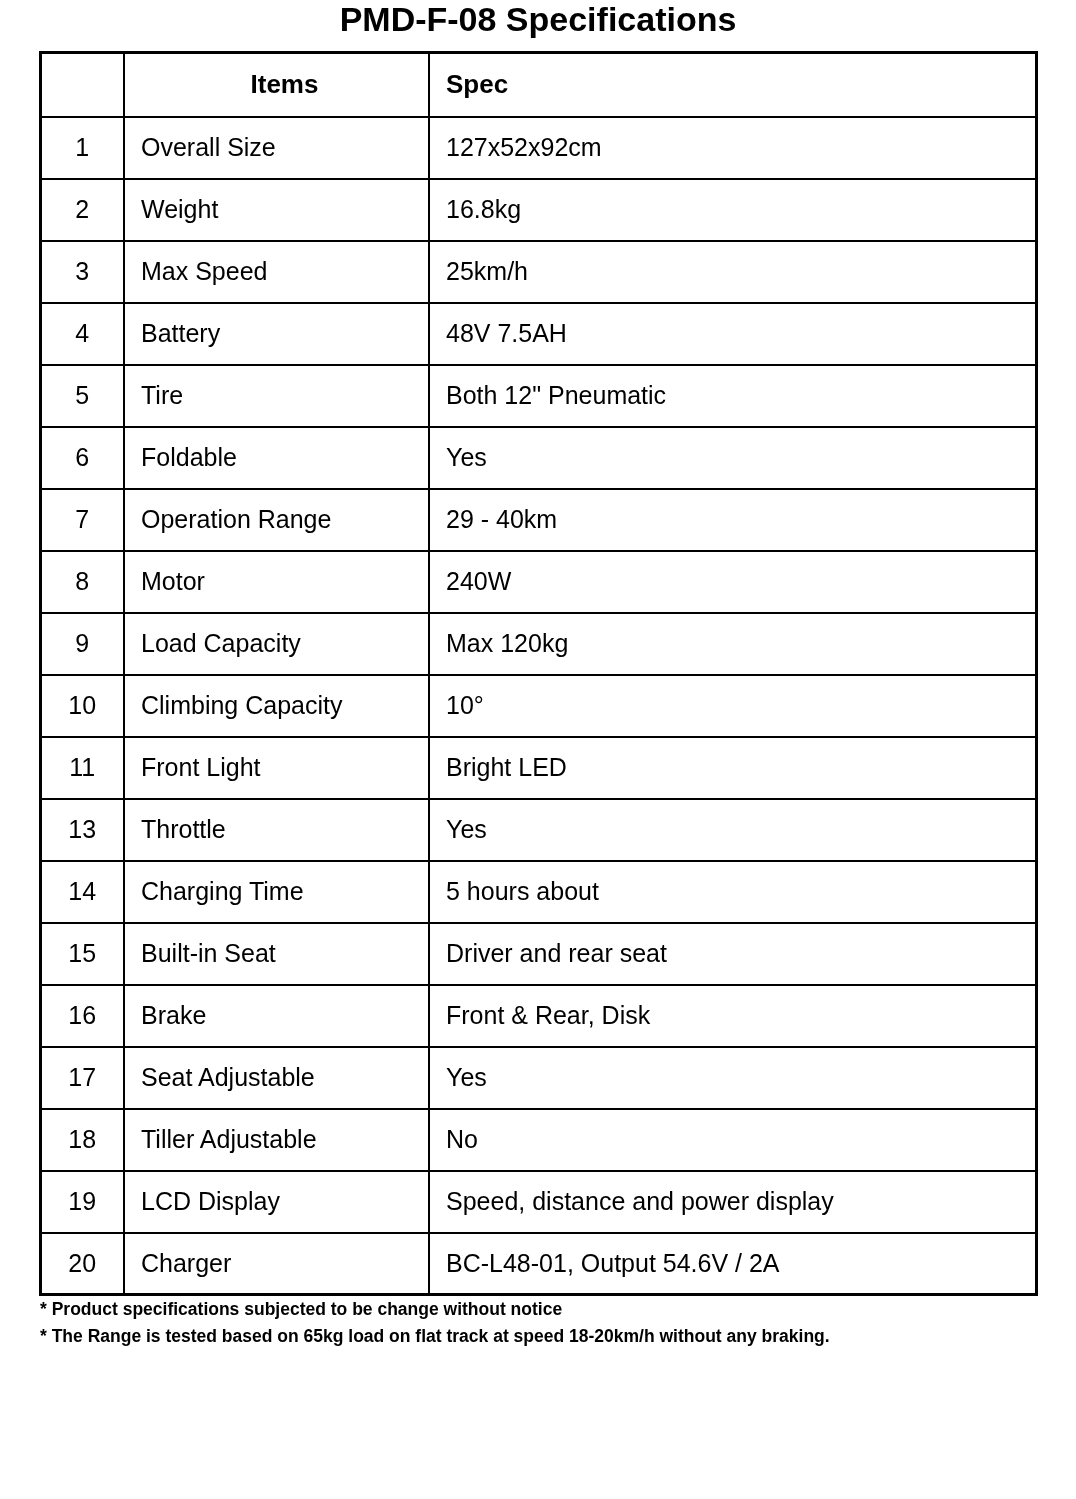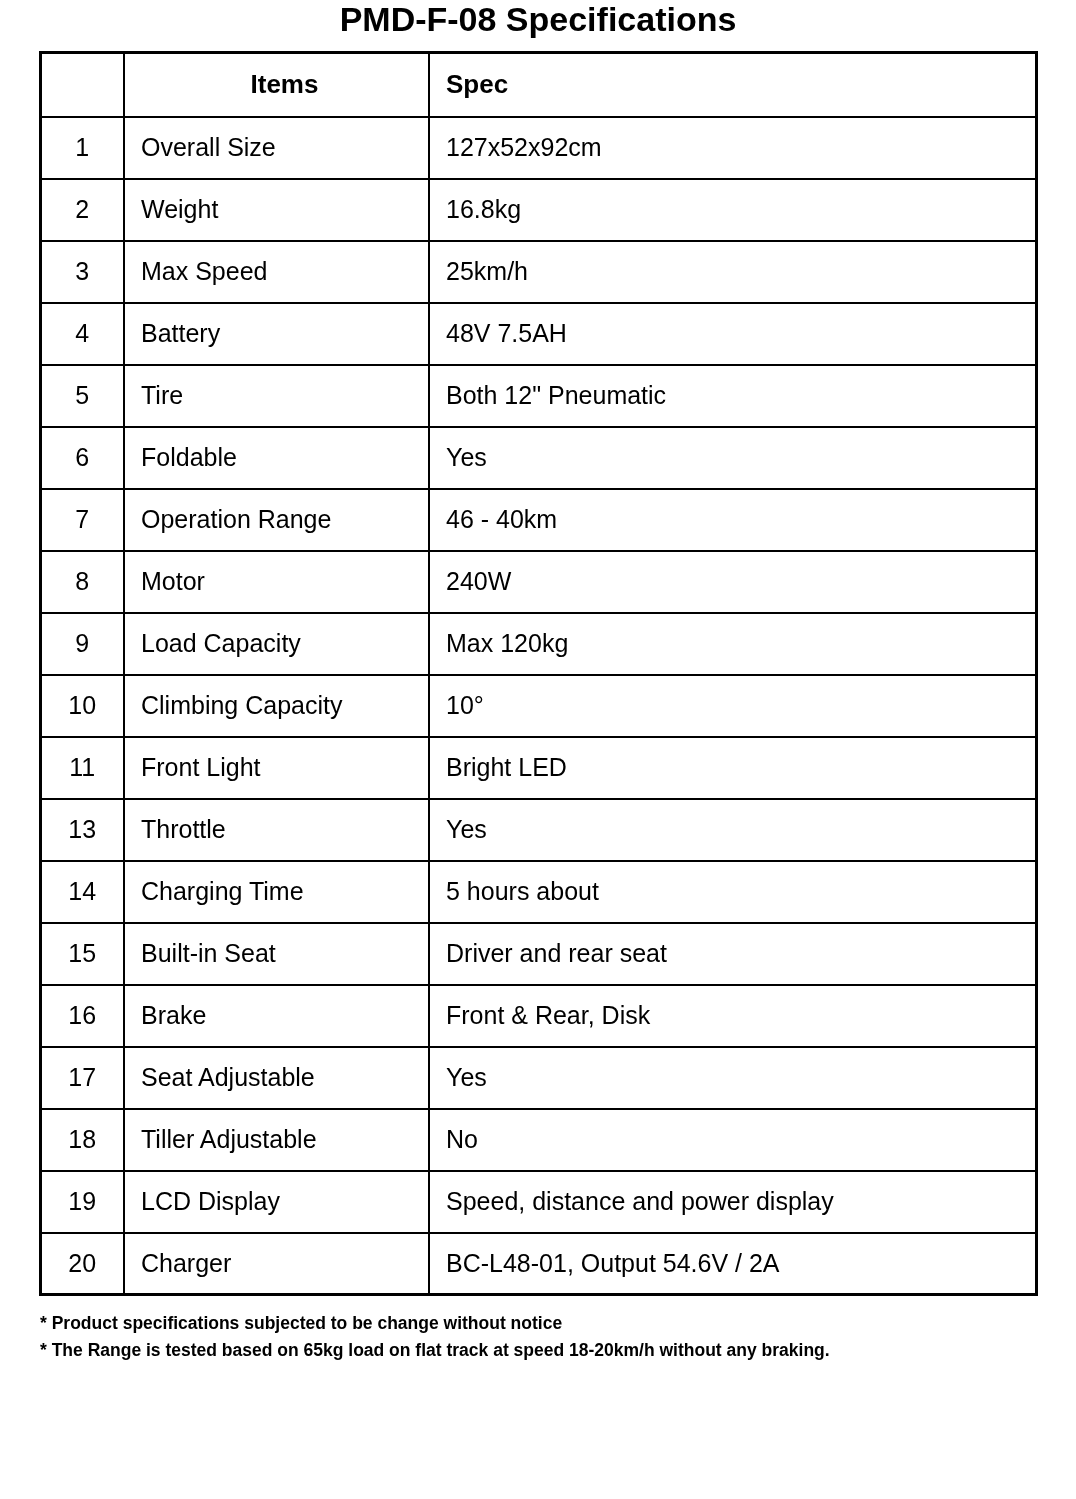--- a/index.html
+++ b/index.html
@@ -67,21 +67,21 @@
   table.spec thead th.items-head {
     text-align: center;
     padding-left: 16px;
   }
   td.highlight {
     color: #e01b1b;
     font-weight: bold;
   }
   .footnotes {
     width: 996px;
-    margin: 14px auto 0 auto;
+    margin: 0 auto 0 auto;
     font-size: 17.5px;
     line-height: 1.55;
     color: #000000;
     font-weight: bold;
   }
   .footnotes div {
     white-space: nowrap;
   }
 </style>
 </head>
@@ -131,21 +131,21 @@
           <td>Both 12" Pneumatic</td>
         </tr>
         <tr>
           <td class="num">6</td>
           <td>Foldable</td>
           <td>Yes</td>
         </tr>
         <tr>
           <td class="num">7</td>
           <td>Operation Range</td>
-          <td>46 - 40km</td>
+          <td>29 - 40km</td>
         </tr>
         <tr>
           <td class="num">8</td>
           <td>Motor</td>
           <td>240W</td>
         </tr>
         <tr>
           <td class="num">9</td>
           <td>Load Capacity</td>
           <td>Max 120kg</td>

